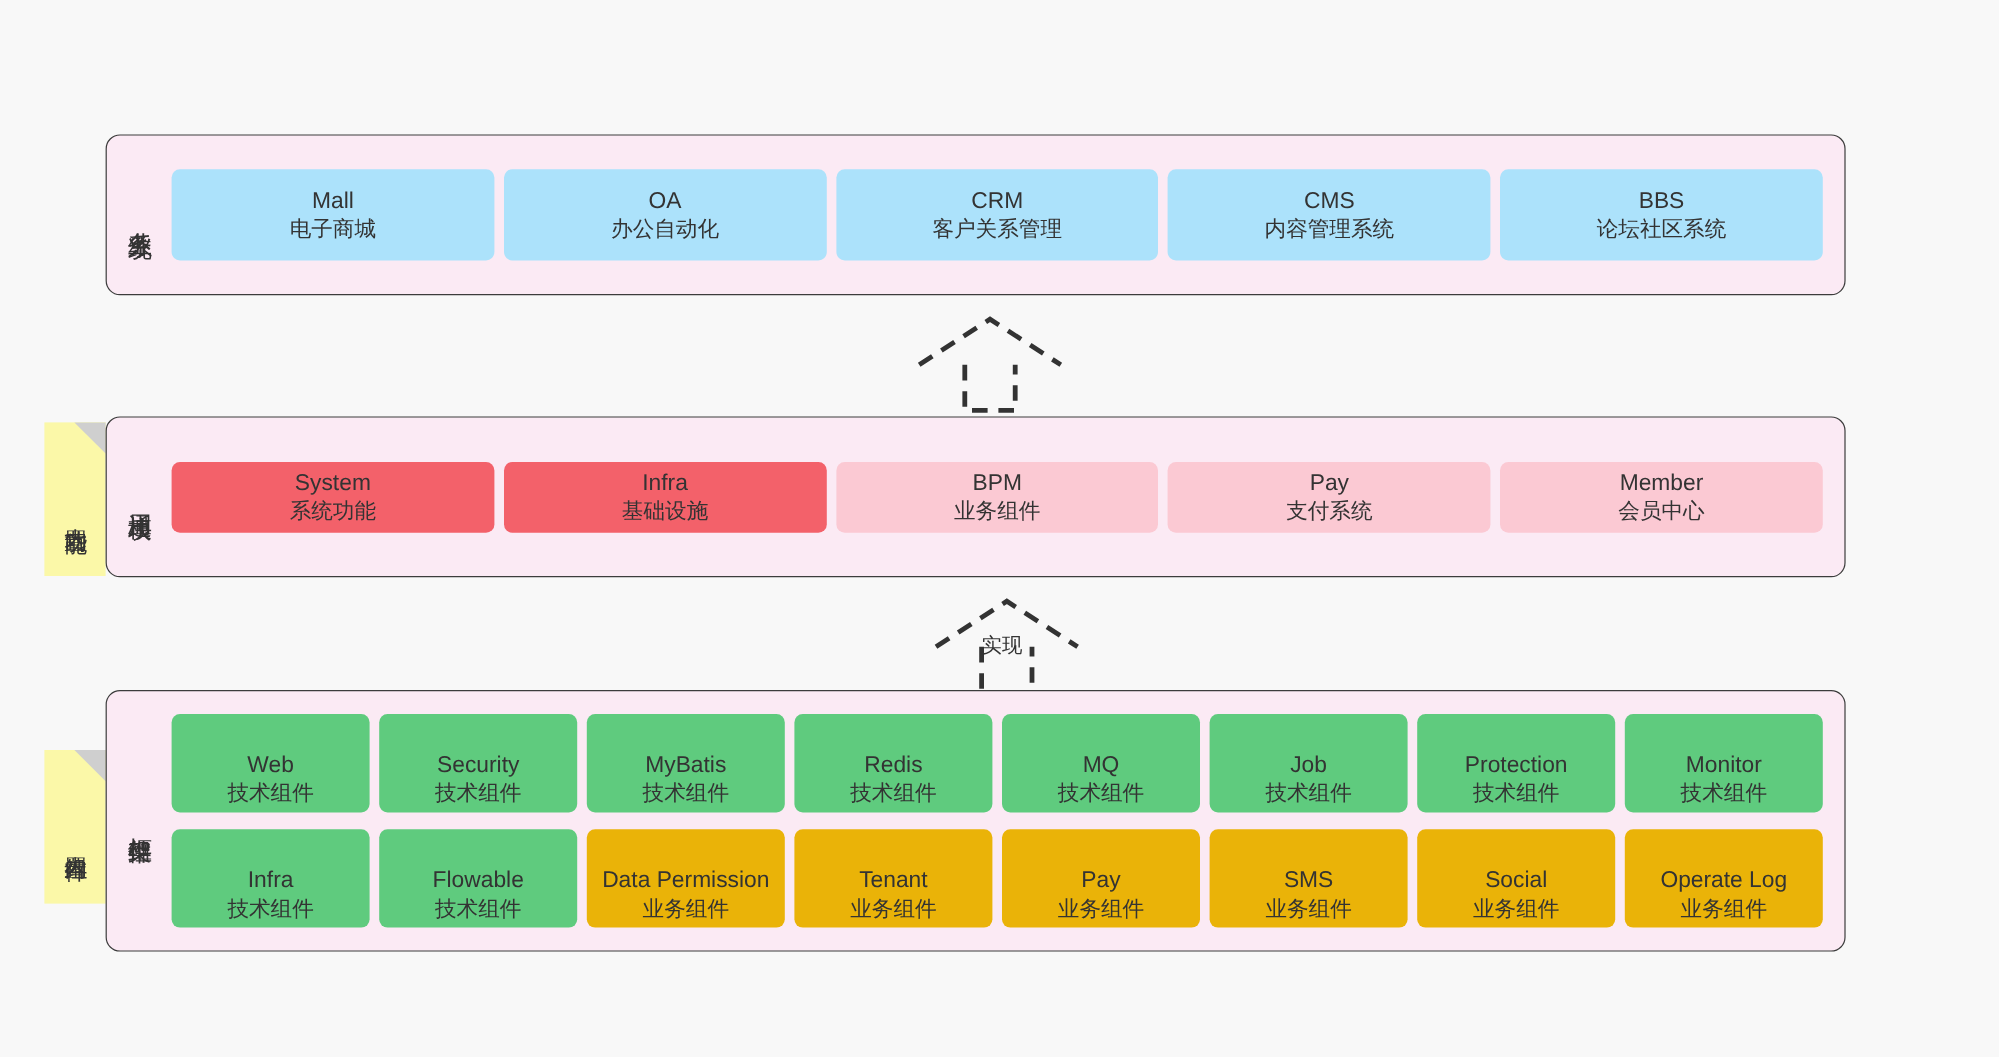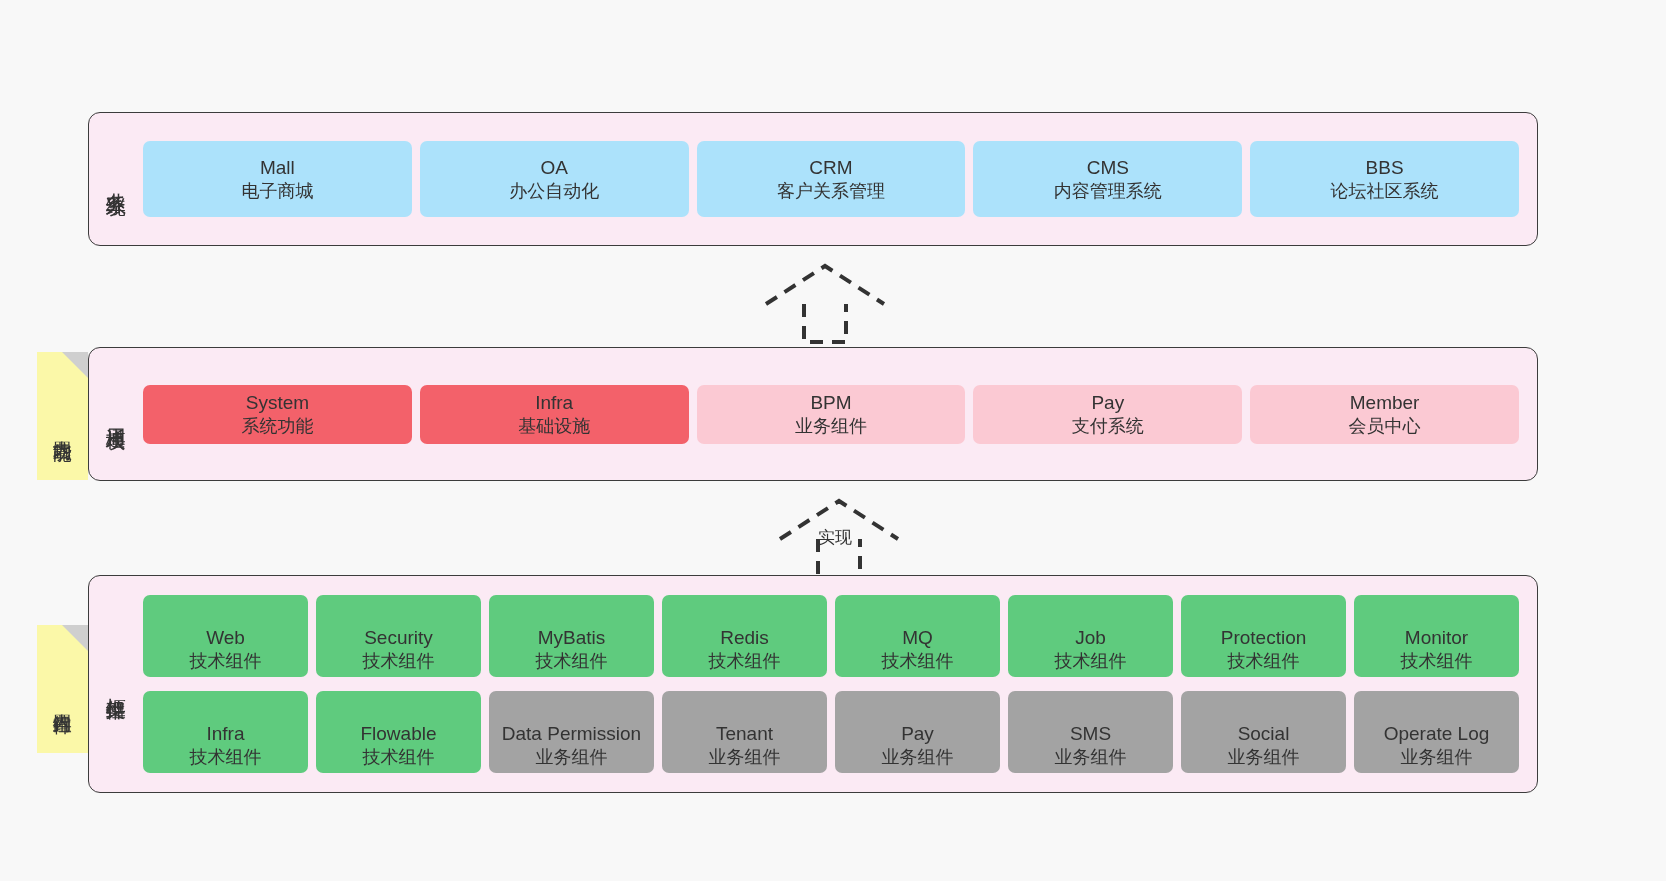--- a/index.html
+++ b/index.html
@@ -84,21 +84,21 @@
 
   .h-biz   { height: 76px; }
   .h-mod   { height: 59px; }
   .h-comp  { height: 82px; justify-content: flex-end; }
 
   
   .c-blue        { background: #ace2fb; }
   .c-red         { background: #f3616a; }
   .c-pink        { background: #fbc9d3; }
   .c-green       { background: #5fcb7e; }
-  .c-green-light { background: #a3a3a3; }
+  .c-green-light { background: #eab308; }
 
   
   .note {
     position: absolute;
     background: #fbf8a8;
     box-sizing: border-box;
     font-size: 19px;
     line-height: 1.14;
     color: #333333;
     display: flex;

